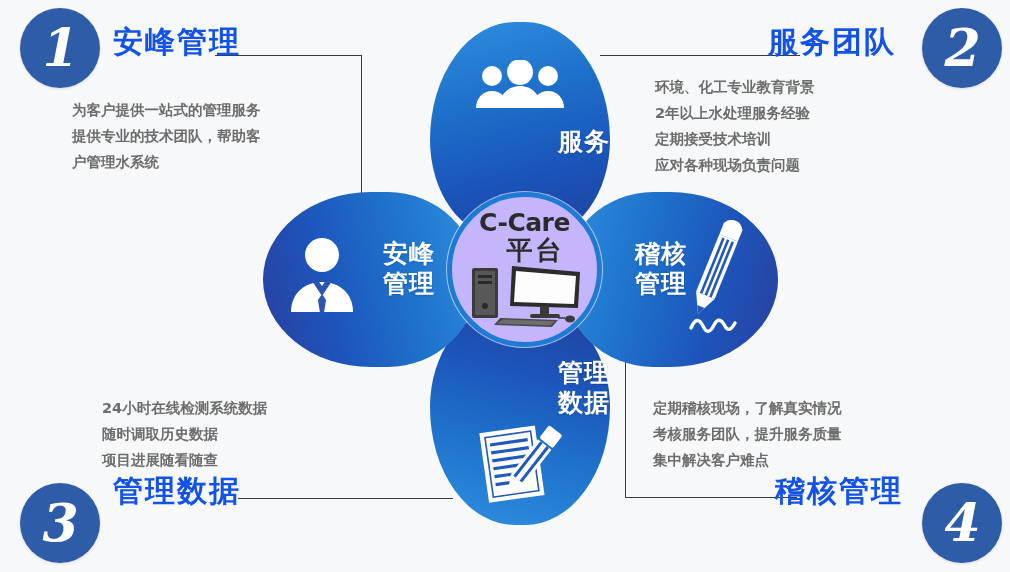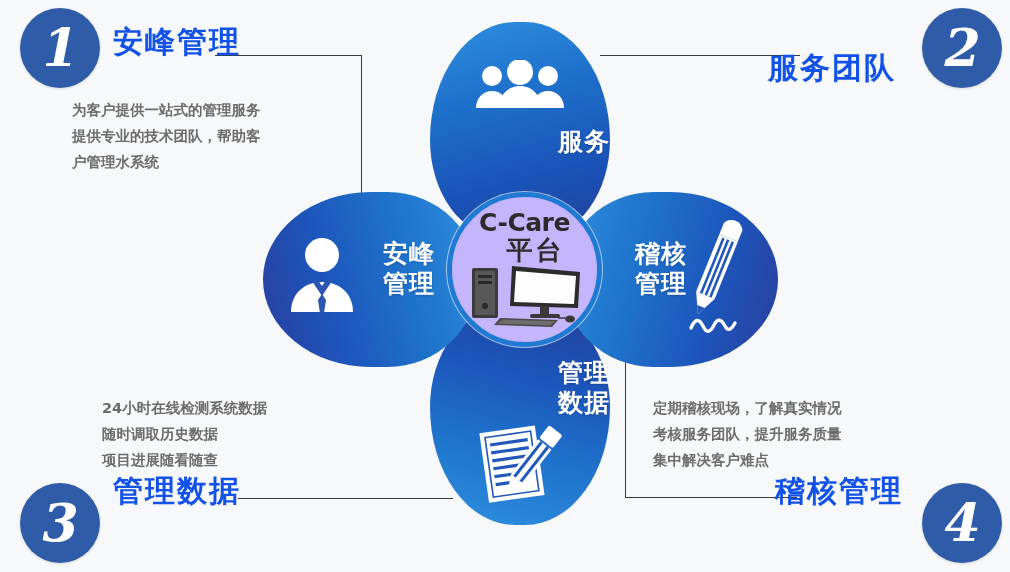--- a/index.html
+++ b/index.html
@@ -32,21 +32,21 @@
   
   .heading{
     position:absolute;
     color:#1352e8;
     font-weight:bold;
     font-size:30px;
     letter-spacing:2px;
     white-space:nowrap;
   }
   .h1{left:113px;top:22px;}
-  .h2{left:768px;top:22px;margin-top:26px;}
+  .h2{left:768px;top:22px;}
   .h3{left:113px;top:471px;}
   .h4{left:775px;top:471px;}
 
   
   .body-text{
     position:absolute;
     color:#6c6c6c;
     font-size:14.5px;
     line-height:26px;
     white-space:nowrap;
@@ -181,20 +181,26 @@
 
   <div class="heading h1">安峰管理</div>
   <div class="heading h2">服务团队</div>
   <div class="heading h3">管理数据</div>
   <div class="heading h4">稽核管理</div>
 
   <div class="body-text t1">
     <div>为客户提供一站式的管理服务</div>
     <div>提供专业的技术团队，帮助客</div>
     <div>户管理水系统</div>
+  </div>
+  <div class="body-text t2">
+    <div>环境、化工专业教育背景</div>
+    <div>2年以上水处理服务经验</div>
+    <div>定期接受技术培训</div>
+    <div>应对各种现场负责问题</div>
   </div>
   <div class="body-text t3">
     <div>24小时在线检测系统数据</div>
     <div>随时调取历史数据</div>
     <div>项目进展随看随查</div>
   </div>
   <div class="body-text t4">
     <div>定期稽核现场，了解真实情况</div>
     <div>考核服务团队，提升服务质量</div>
     <div>集中解决客户难点</div>

